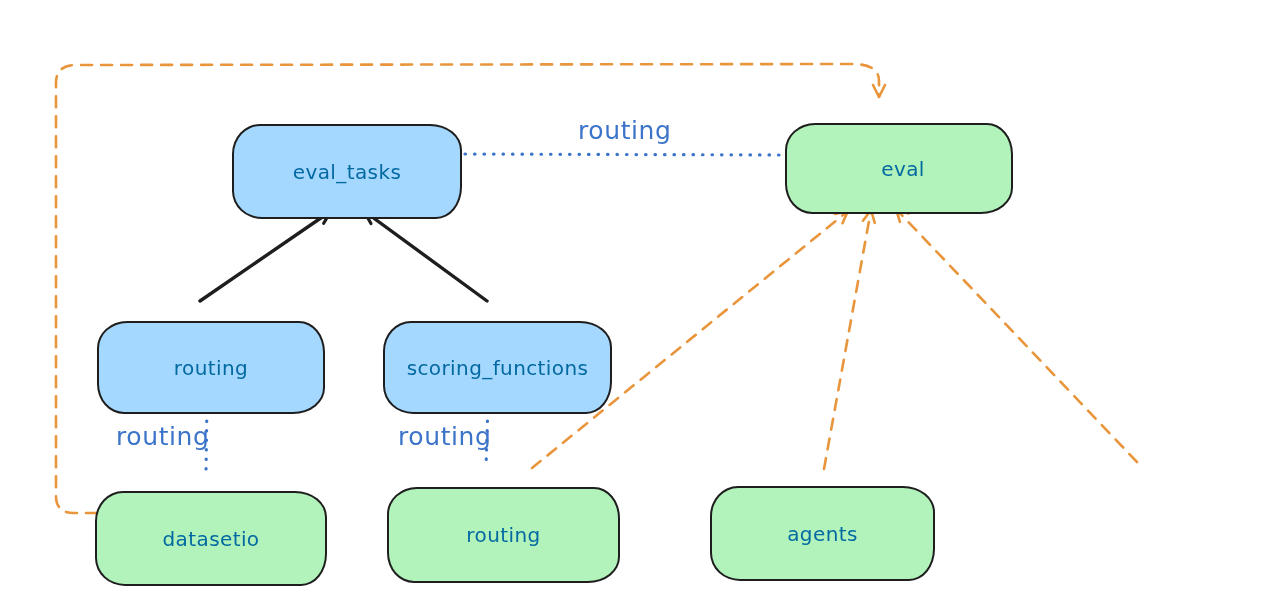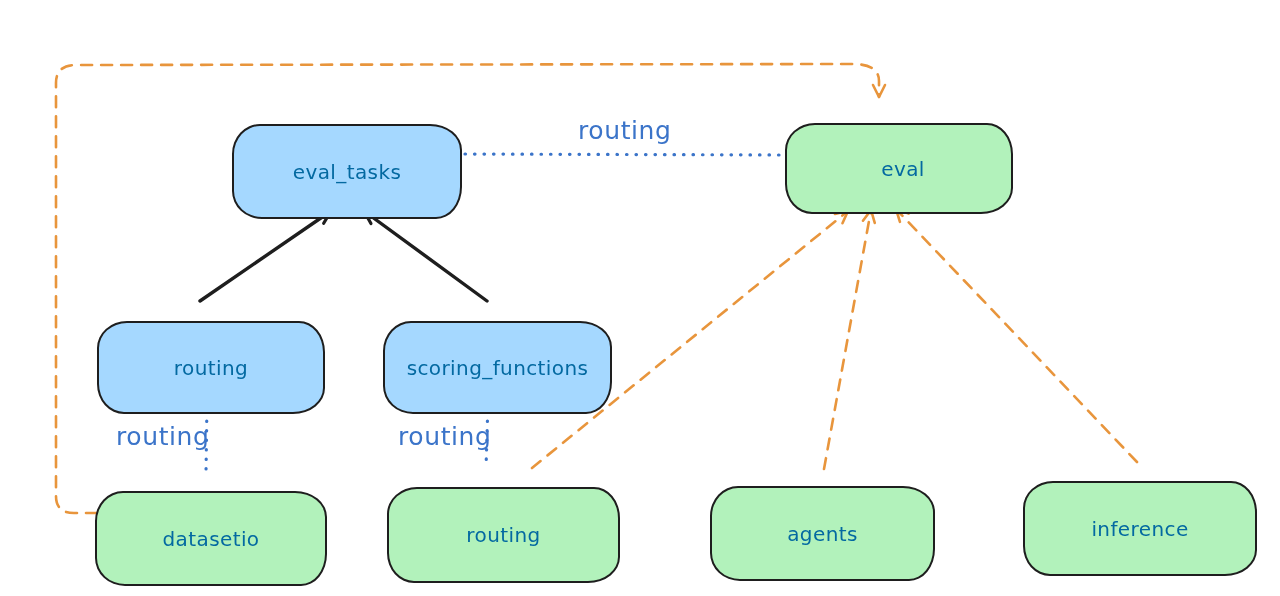--- a/index.html
+++ b/index.html
@@ -121,21 +121,18 @@
   </div>
   <div class="node blue r1" id="n-scoring-functions">
     <span>scoring_functions</span>
   </div>
   <div class="node green r2" id="n-scoring">
     <span>routing</span>
   </div>
   <div class="node green r1" id="n-agents">
     <span>agents</span>
   </div>
-  <div class="node green r2" id="n-inference">
-    <span>inference</span>
-  </div>
 
   <span class="edge-label" id="lbl-routing-top">routing</span>
   <span class="edge-label" id="lbl-routing-left">routing</span>
   <span class="edge-label" id="lbl-routing-mid">routing</span>
 
 </div>
 
 </body></html>

